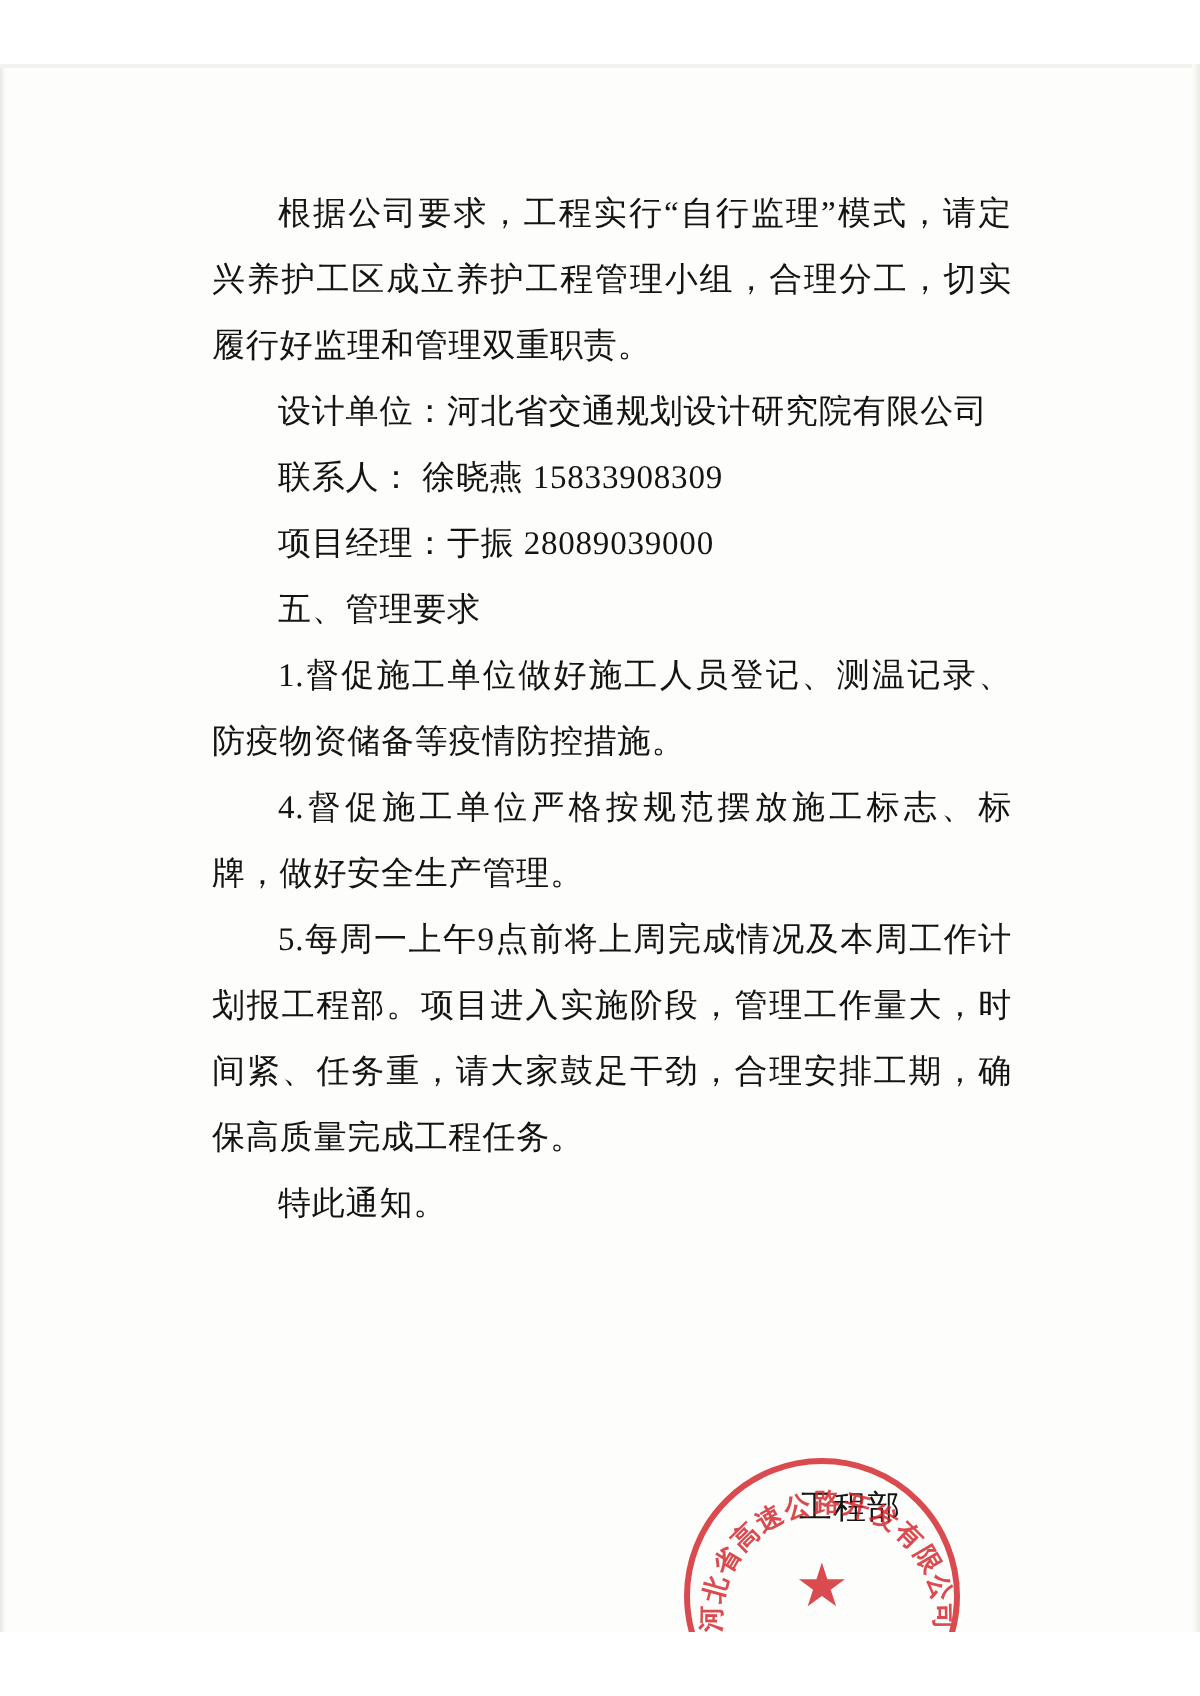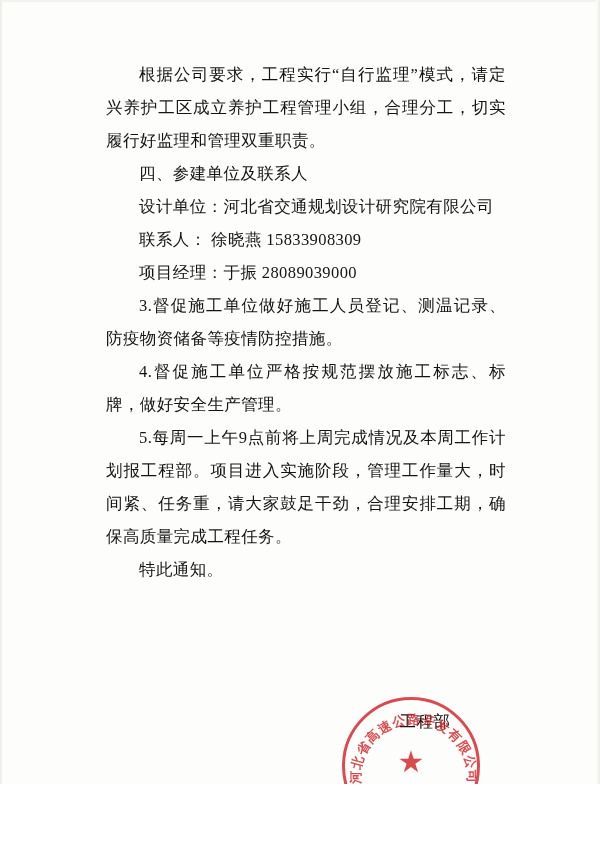--- a/index.html
+++ b/index.html
@@ -13,20 +13,21 @@
     font-family: "Liberation Serif", "DejaVu Serif", serif;
     overflow: hidden;
   }
   .page {
     position: relative;
     width: 600px;
     height: 784px;
     background: #fdfdfb;
     box-sizing: border-box;
     overflow: hidden;
+    margin-top: 32px;
   }
   
   .edge-left {
     position: absolute;
     left: 0; top: 0;
     width: 3px; height: 848px;
     background: linear-gradient(to right, #e9e9e4, #fdfdfb);
   }
   .edge-top {
     position: absolute;
@@ -128,25 +129,25 @@
 </head>
 <body>
 
 <div class="page">
   <div class="edge-left"></div>
   <div class="edge-top"></div>
   <div class="edge-right"></div>
 
   <div class="content">
     <p class="para indent2">根据公司要求，工程实行“自行监理”模式，请定兴养护工区成立养护工程管理小组，合理分工，切实履行好监理和管理双重职责。</p>
-    <p class="para indent2">四、参建单位及联系人</p>
     <p class="para indent2">设计单位：河北省交通规划设计研究院有限公司</p>
     <p class="para indent2">联系人：  徐晓燕 15833908309</p>
     <p class="para indent2">项目经理：于振 28089039000</p>
-    <p class="para indent2">3.督促施工单位做好施工人员登记、测温记录、防疫物资储备等疫情防控措施。</p>
+    <p class="para indent2">五、管理要求</p>
+    <p class="para indent2">1.督促施工单位做好施工人员登记、测温记录、防疫物资储备等疫情防控措施。</p>
     <p class="para indent2">4.督促施工单位严格按规范摆放施工标志、标牌，做好安全生产管理。</p>
     <p class="para indent2">5.每周一上午9点前将上周完成情况及本周工作计划报工程部。项目进入实施阶段，管理工作量大，时间紧、任务重，请大家鼓足干劲，合理安排工期，确保高质量完成工程任务。</p>
     <p class="para indent2">特此通知。</p>
   </div>
 
   <div class="sig-block">
     <div class="sig-line">工程部</div>
   </div>
 
   <div class="seal">

